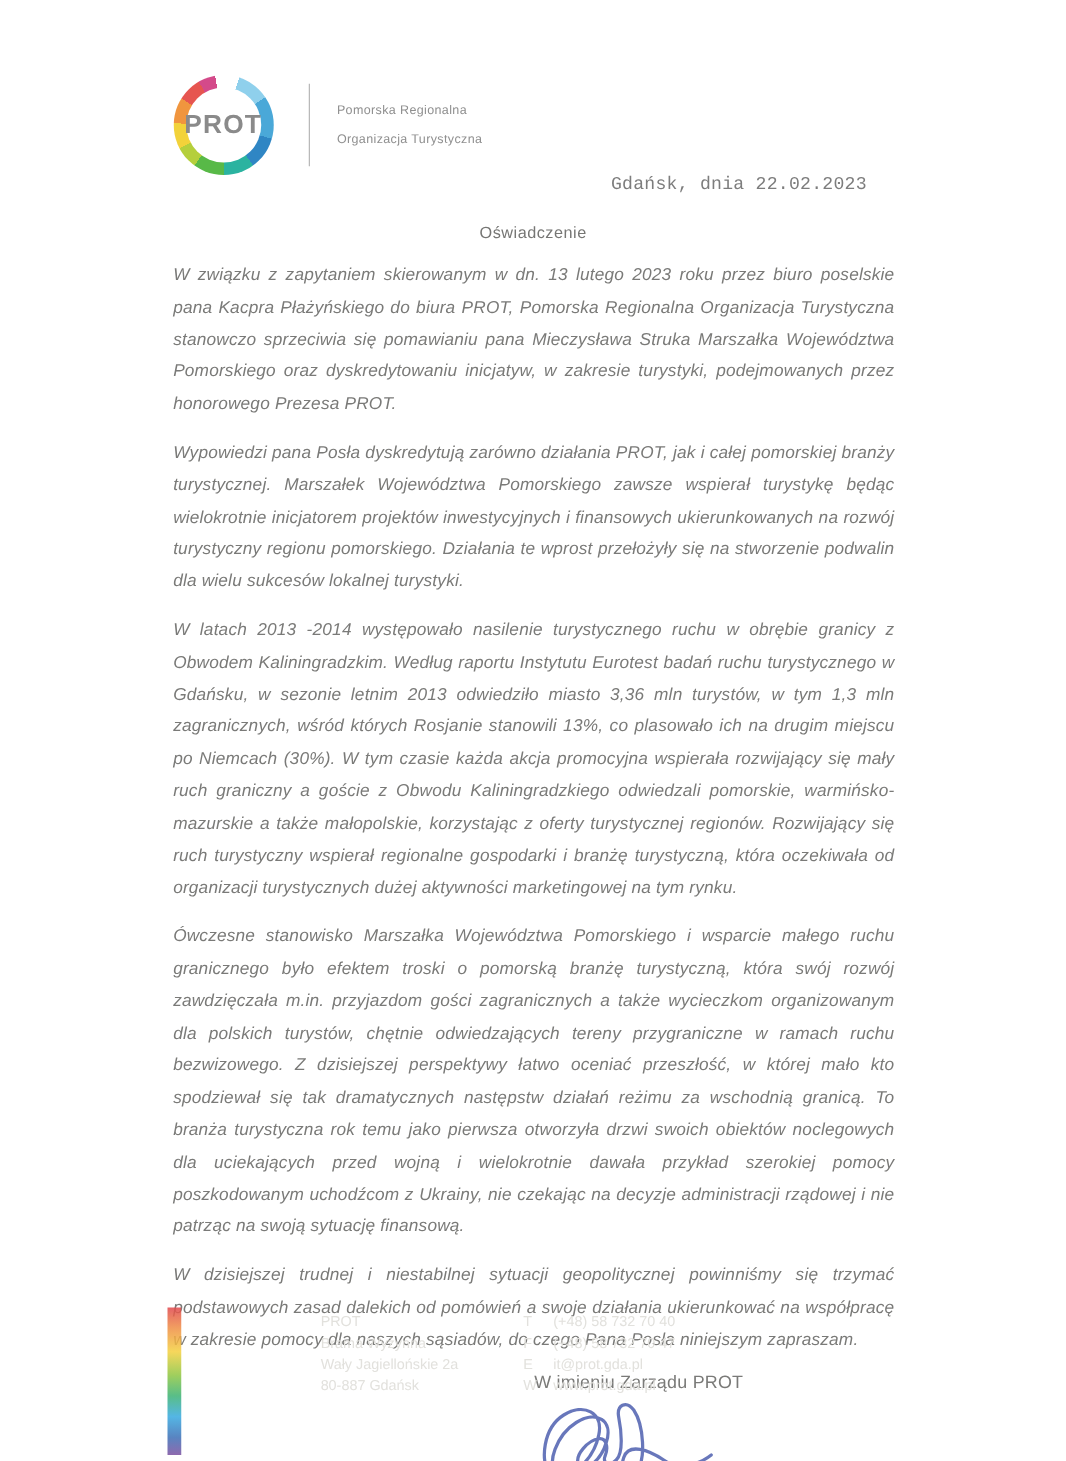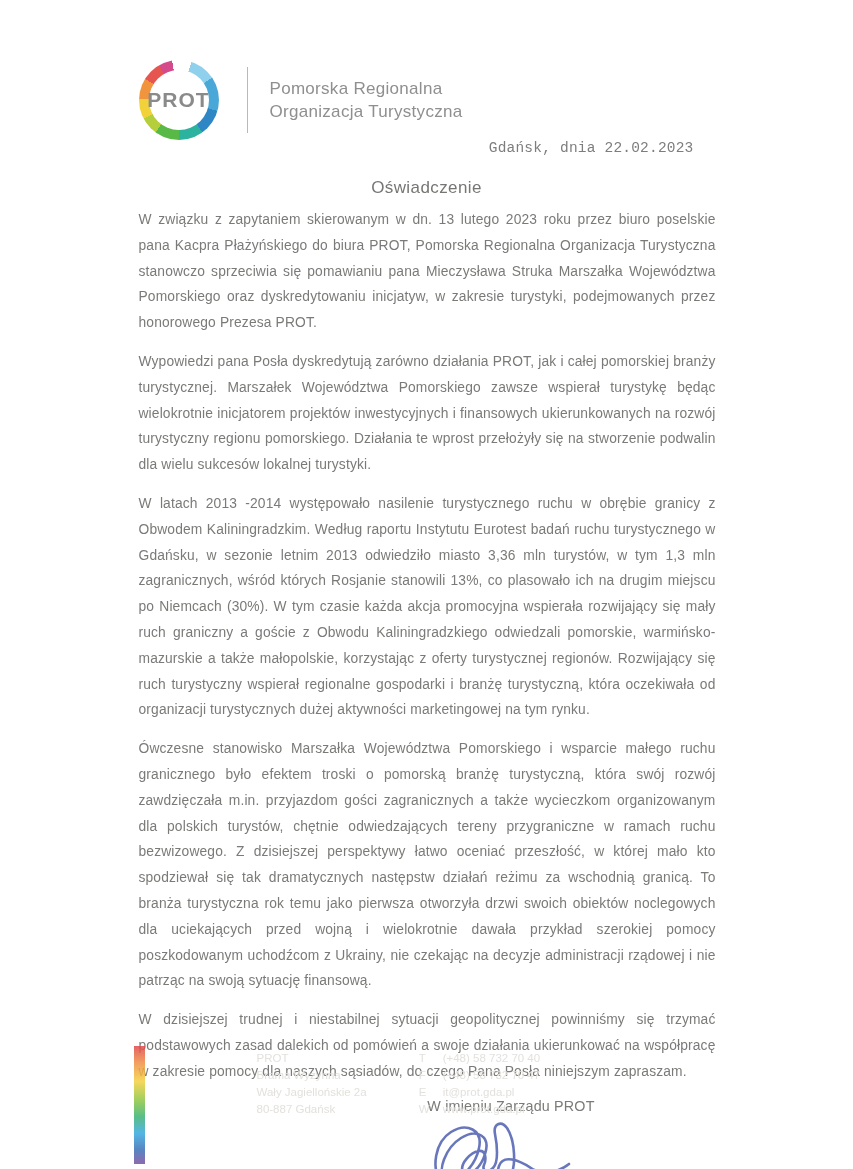--- a/index.html
+++ b/index.html
@@ -23,39 +23,40 @@
       #d44a8a 312deg 332deg, #ffffff 332deg 360deg);
   }
   .logo-ring::after {
     content:""; position:absolute; inset:10px; border-radius:50%; background:#ffffff;
   }
   .logo-text {
     position:absolute; inset:0; display:flex; align-items:center; justify-content:center;
     font-size:21px; font-weight:bold; letter-spacing:1px; color:#8a8a8a; z-index:2;
   }
   .lh-divider { width:1px; height:66px; background:#b9b9b9; margin:0 22px 0 28px; }
-  .org-name { font-size:17px; line-height:23px; color:#8f8f8f; letter-spacing:0.3px; }
+  .org-name { font-size:10px; line-height:23px; color:#8f8f8f; letter-spacing:0.3px; }
   
   .date-line {
     position:absolute; top:140px; right:78px;
     font-size:14.5px; color:#7d7d7d; letter-spacing:0.2px;font-family:Liberation Mono, monospace;
   }
   .doc-title {
     position:absolute; top:178px; left:0; width:100%;
-    text-align:center; font-size:17px; color:#767674; letter-spacing:0.4px;
+    text-align:center; font-size:13px; color:#767674; letter-spacing:0.4px;
   }
   
   .body-text {
     position:absolute; top:207px; left:57px; right:56px;
   }
   .body-text p {
     margin:0 0 13px 0;
     font-size:13.8px; line-height:25.8px;
     text-align:justify; letter-spacing:0.15px;
     color:#7a7a78;
+    font-style:italic;
   }
   
   .signoff {
     width:max-content;
     margin:6px auto 0;
     transform:translateX(84px);
     text-align:left;
   }
   .signoff .behalf { font-size:14.3px; color:#7a7a78; letter-spacing:0.2px; }
   .signature-wrap { margin:4px 0 -18px 0; }

